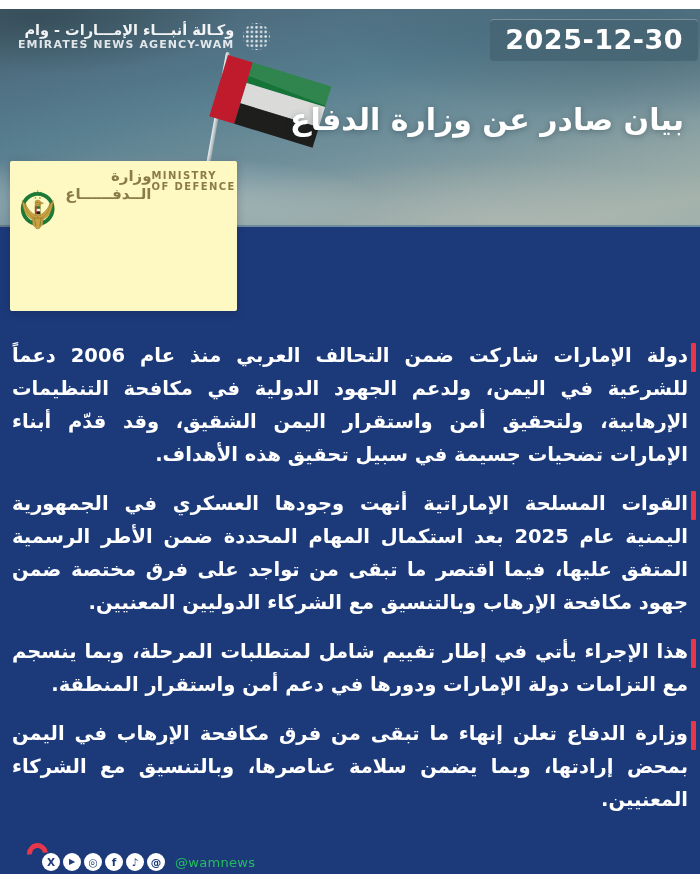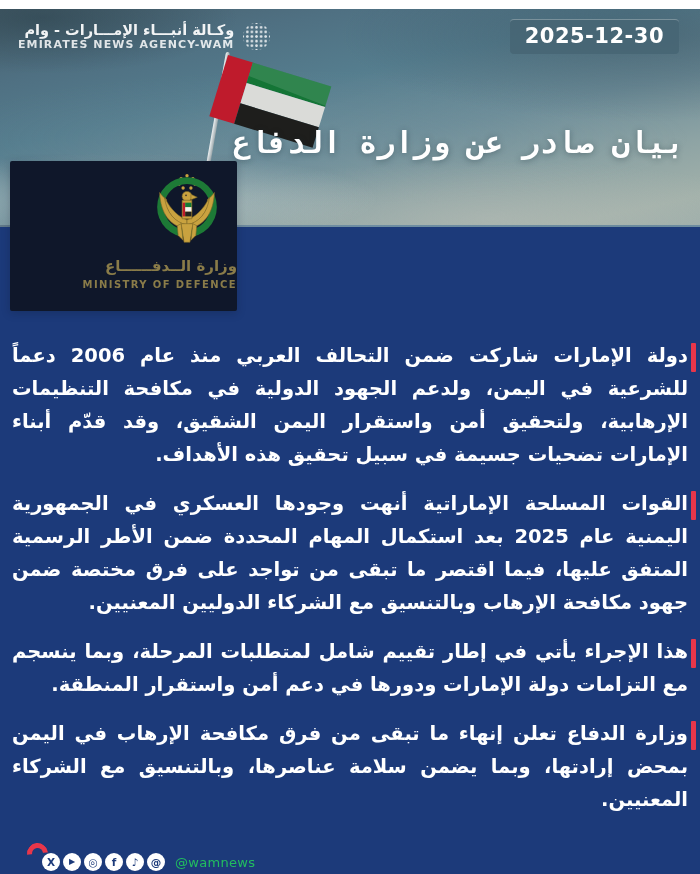--- a/index.html
+++ b/index.html
@@ -25,42 +25,42 @@
   .wam-text{ text-align:right; }
   .wam-ar{ font-size:14.5px; font-weight:bold; line-height:17px; direction:rtl; }
   .wam-en{ font-size:11px; letter-spacing:1.1px; line-height:12px; font-weight:bold; opacity:.9; }
   .globe{
     width:27px; height:27px; border-radius:50%;
     background-image:radial-gradient(circle,#fff 1.15px, transparent 1.45px);
     background-size:4.6px 4.6px; background-position:center; opacity:.85;
   }
   
   .date-badge{
-    position:absolute; right:21px; top:10px; direction:ltr;
+    position:absolute; right:2px; top:10px; direction:ltr;
     background:rgba(71,101,116,.88); border-top:1px solid rgba(255,255,255,.28);
-    color:#fff; font-weight:bold; font-size:21px; letter-spacing:.5px;
+    color:#fff; font-weight:bold; font-size:27px; letter-spacing:.5px;
     padding:4px 15px 6px; border-radius:4px;
   }
   
   .flagpole{
     position:absolute; left:226px; top:43px; width:3.5px; height:114px;
     background:linear-gradient(90deg,#eef1f2,#9aa6aa);
     transform:rotate(10deg); transform-origin:top center; border-radius:2px;
   }
   .flag-svg{ position:absolute; left:204px; top:36px; }
   
-  .headline{ position:absolute; right:16px; top:117px; text-align:right; direction:rtl; color:#fff;
-    text-shadow:0 1px 6px rgba(25,45,55,.40);font-family:Liberation Mono, monospace; }
+  .headline{ position:absolute; right:16px; top:92px; text-align:right; direction:rtl; color:#fff;
+    text-shadow:0 1px 6px rgba(25,45,55,.40); }
   .headline .l1{ font-size:30px; font-weight:bold; line-height:38px; }
   .headline .l2{ font-size:27px; font-weight:bold; line-height:36px; margin-top:9px; }
   
   .mod-card{
     position:absolute; left:10px; top:152px; width:227px; height:150px;
-    background:#0f172a; border-radius:2px; box-shadow:0 2px 8px rgba(10,20,40,.25);
-    display:flex; flex-direction:column; align-items:flex-end; padding-top:5px;
+    background:#fef9c3; border-radius:2px; box-shadow:0 2px 8px rgba(10,20,40,.25);
+    display:flex; flex-direction:row; align-items:flex-start; padding-top:5px;
   }
   .mod-ar{ color:#8a7c49; font-size:15px; font-weight:bold; direction:rtl; line-height:18px; margin-top:1px; }
   .mod-en{ color:#8a7c49; font-size:10px; font-weight:bold; letter-spacing:1.4px; margin-top:4px; }
   
   .statement{ position:absolute; left:12px; right:12px; top:330px; }
   .para{ position:relative; margin-bottom:16px; }
   .para p{
     direction:rtl; text-align:justify; color:#fff;
     font-size:19.5px; font-weight:bold; line-height:33px;
   }

